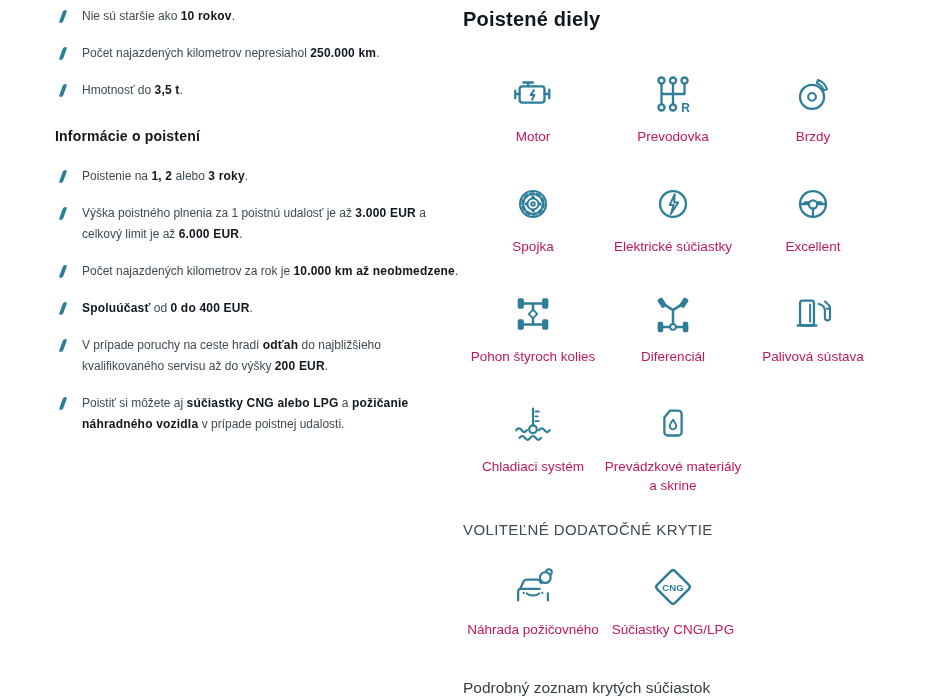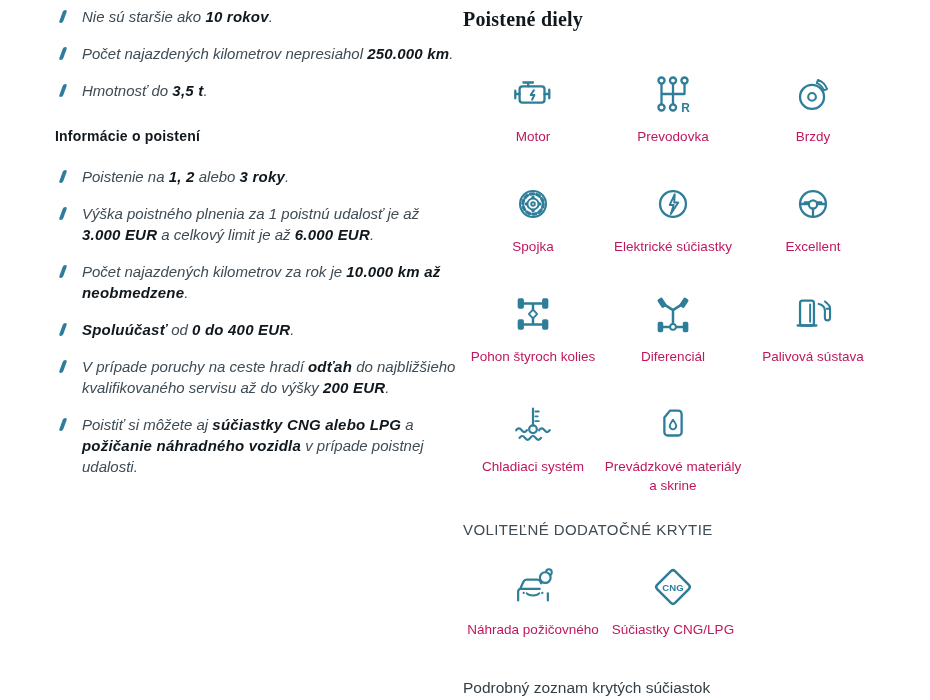--- a/index.html
+++ b/index.html
@@ -6,36 +6,36 @@
   body{
     width:930px;height:700px;position:relative;background:#ffffff;
     font-family:"Liberation Sans","DejaVu Sans",sans-serif;
     -webkit-font-smoothing:antialiased;overflow:hidden;
   }
   
   .left-col{position:absolute;left:55px;top:6px;width:404px;}
   ul.feature-list{list-style:none;margin:0;padding:0;}
   ul.feature-list li{
     position:relative;padding-left:27px;margin-bottom:16px;
-    font-size:15px;line-height:21px;color:#3e4b54;font-style:italic;
+    font-size:12px;line-height:21px;color:#3e4b54;
   }
   .slash-marker{
     position:absolute;left:6px;top:4px;width:3.5px;height:13px;
     background:#2e7d9c;border-radius:2px;transform:skewX(-20deg);
   }
   ul.feature-list b{color:#10181e;font-weight:700;letter-spacing:.2px;}
   h2.left-heading{
     margin:27px 0 22px;font-size:14px;font-weight:700;color:#10181e;letter-spacing:.2px;
   }
   .insurer-note{
     margin-top:27px;width:335px;font-size:14px;line-height:23px;color:#9aa3aa;
   }
   
   .right-col{position:absolute;left:463px;top:8px;width:430px;}
-  h2.right-heading{margin:0 0 20px;font-size:20px;font-weight:700;color:#10181e;letter-spacing:.2px;font-family:Liberation Serif, serif;}
+  h2.right-heading{margin:0 0 20px;font-size:20px;font-weight:700;color:#10181e;letter-spacing:.2px;}
   .parts-grid{display:grid;grid-template-columns:repeat(3,140px);grid-auto-rows:minmax(110px,auto);}
   .cell{
     display:flex;flex-direction:column;align-items:center;justify-content:flex-start;
     padding-top:18px;box-sizing:border-box;text-align:center;
   }
   .cell .icon{height:50px;display:flex;align-items:center;justify-content:center;}
   .cell-label{margin-top:8px;font-size:13.5px;line-height:19px;color:#be185d;}
   .optional-heading{
     margin:26px 0 0;font-size:15px;font-weight:400;color:#3e4b54;letter-spacing:.4px;
   }

